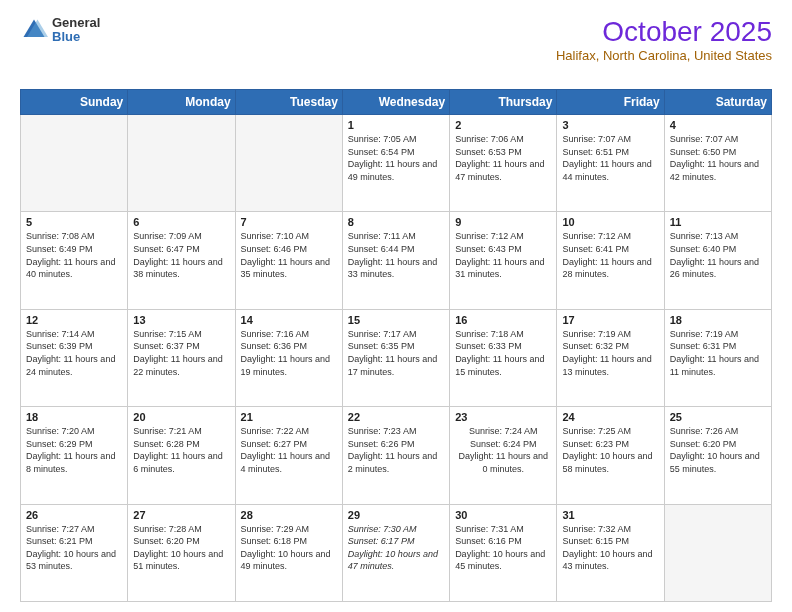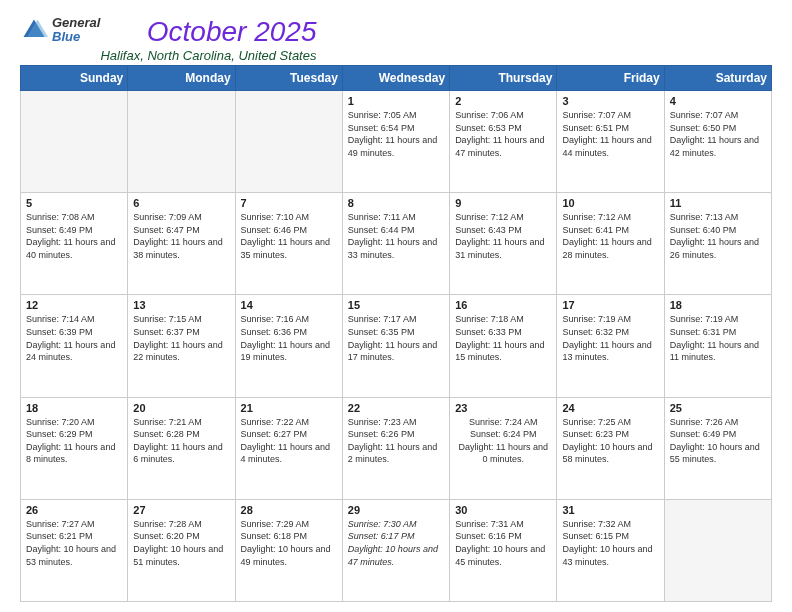--- a/index.html
+++ b/index.html
@@ -12,24 +12,23 @@
     }
     .page {
       width: 792px;
       height: 612px;
       padding: 16px 20px 10px 20px;
       display: flex;
       flex-direction: column;
     }
     .header {
       display: flex;
-      justify-content: flex-start;
+      justify-content: space-between;
       align-items: flex-start;
-      margin-bottom: 2px;
-      font-style: italic;
+      margin-bottom: 26px;
     }
     .logo {
       display: flex;
       align-items: center;
       gap: 4px;
     }
     .logo-text {
       display: flex;
       flex-direction: column;
       font-size: 13px;
@@ -45,21 +44,21 @@
     .title-block {
       text-align: right;
     }
     .main-title {
       font-size: 28px;
       color: #6d28d9;
       font-weight: normal;
     }
     .subtitle {
       font-size: 13px;
-      color: #14532d;
+      color: #a16207;
     }
     .calendar {
       flex: 1;
       border: 1px solid #ccc;
       border-collapse: collapse;
       width: 100%;
       table-layout: fixed;
     }
     .calendar th {
       background: #2e6db4;
@@ -278,21 +277,21 @@
           </td>
           <td>
             <div class="day-number">24</div>
             <div class="day-info" style="white-space: pre-line;">Sunrise: 7:25 AM
 Sunset: 6:23 PM
 Daylight: 10 hours and 58 minutes.</div>
           </td>
           <td>
             <div class="day-number">25</div>
             <div class="day-info" style="white-space: pre-line;">Sunrise: 7:26 AM
-Sunset: 6:49 PM
+Sunset: 6:20 PM
 Daylight: 10 hours and 55 minutes.</div>
           </td>
         </tr>
         <tr>
           <td>
             <div class="day-number">26</div>
             <div class="day-info" style="white-space: pre-line;">Sunrise: 7:27 AM
 Sunset: 6:21 PM
 Daylight: 10 hours and 53 minutes.</div>
           </td>

